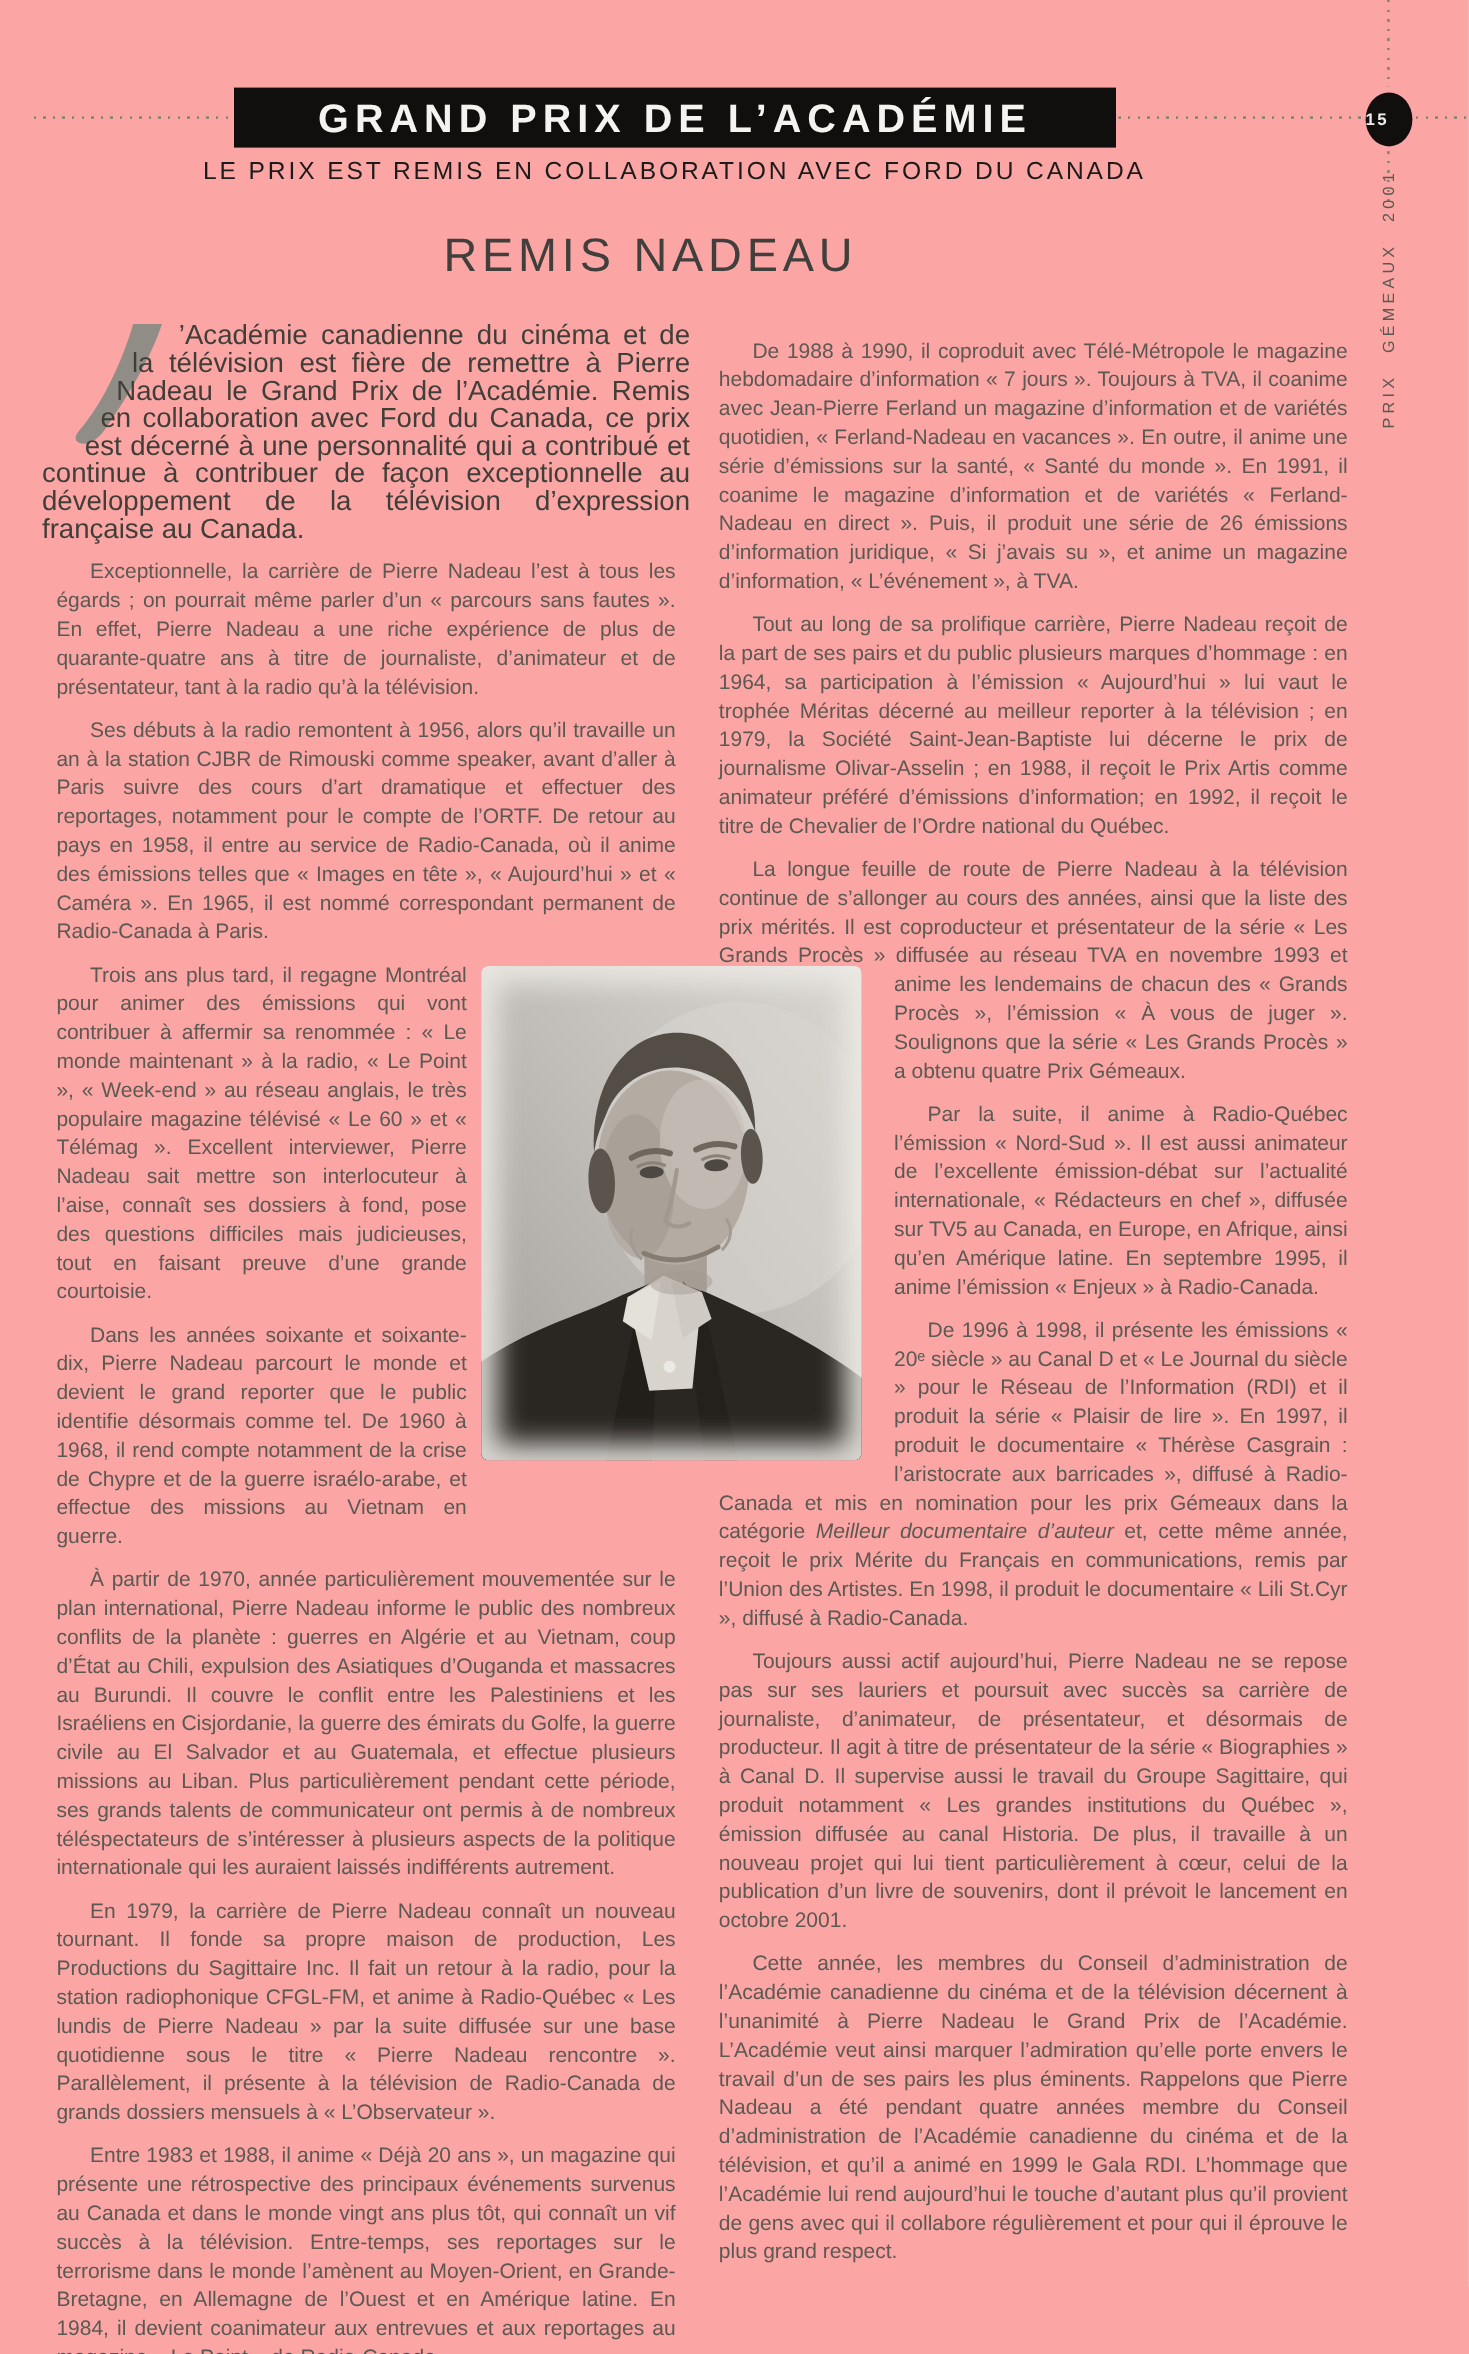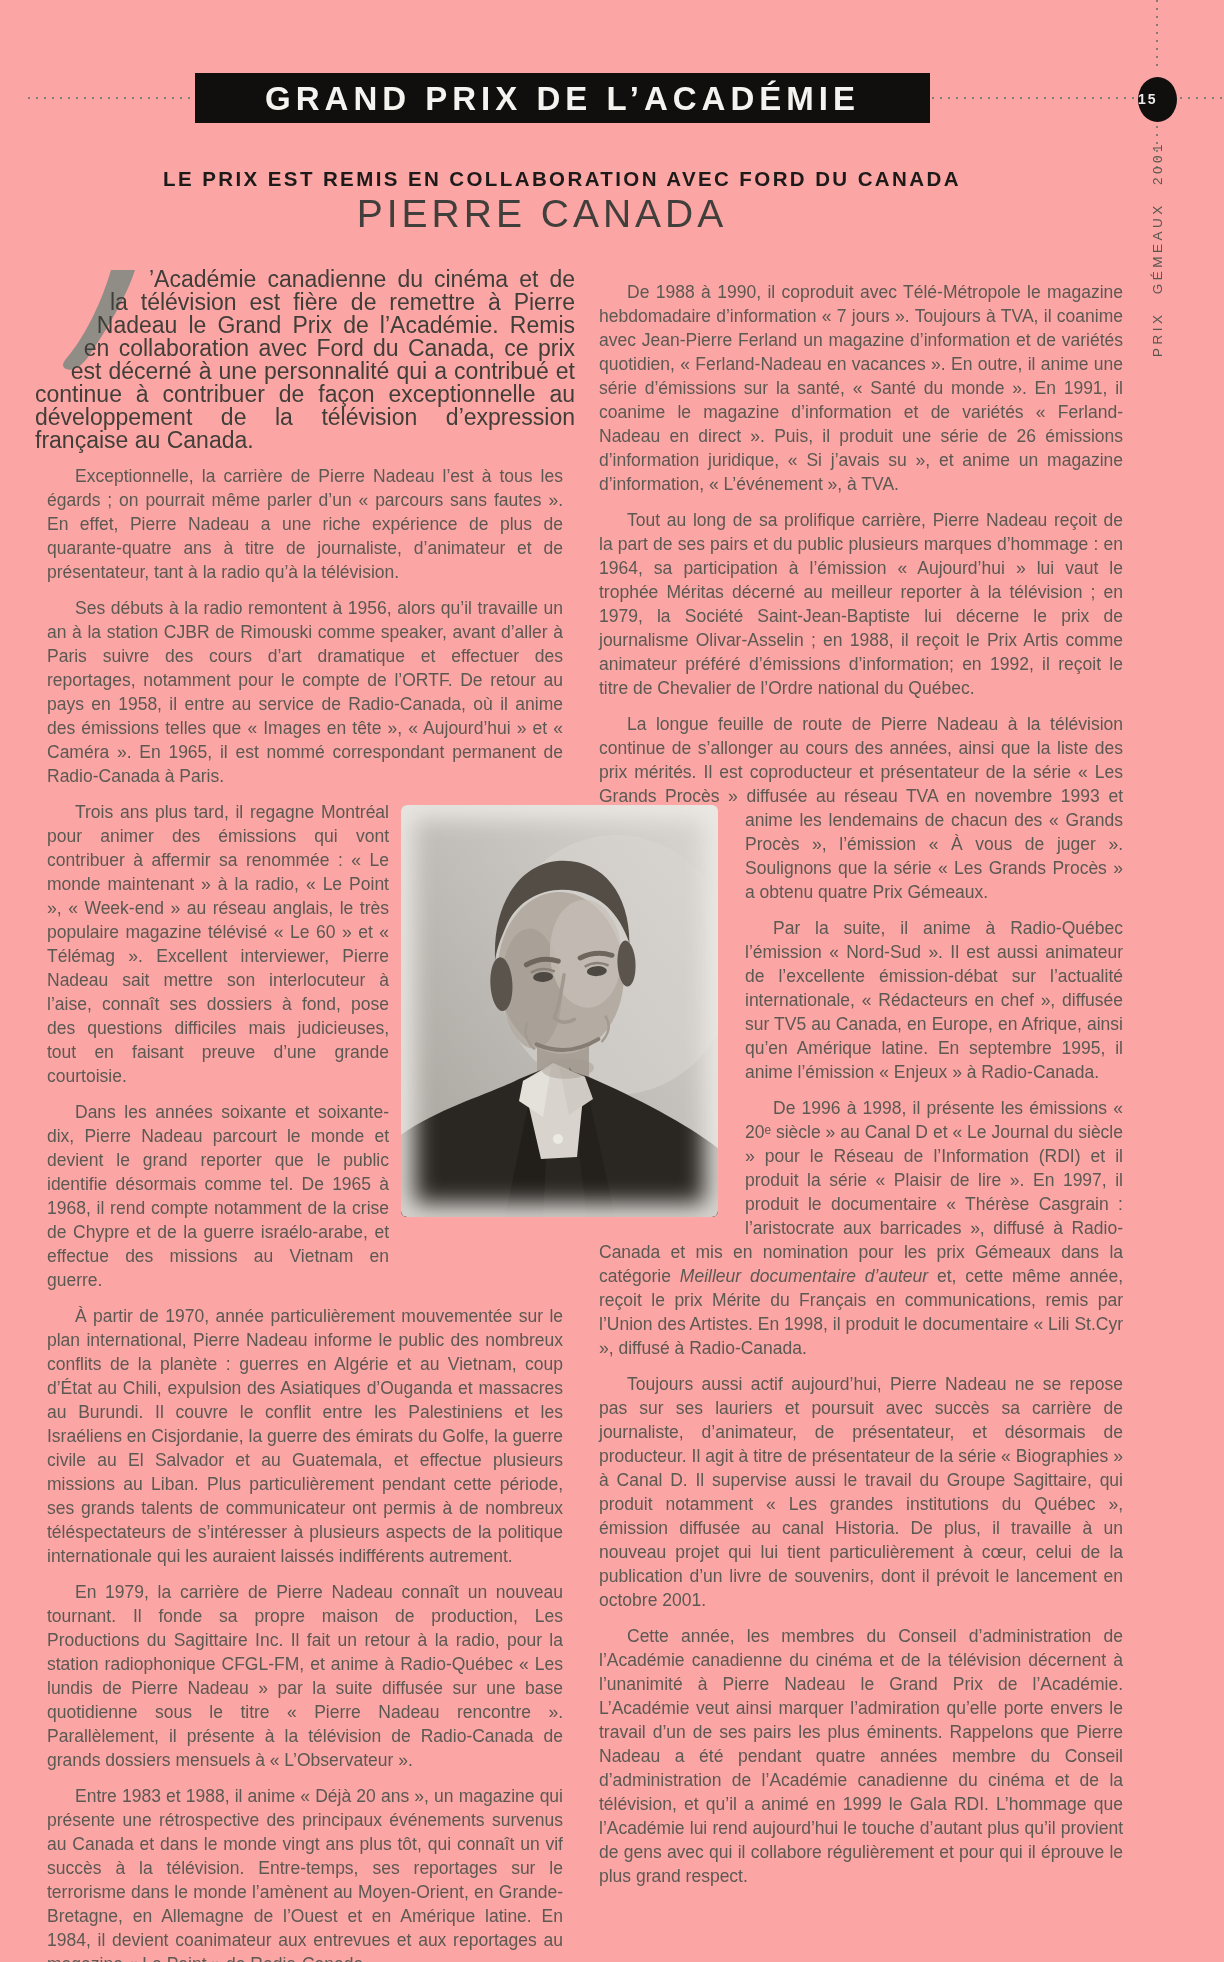--- a/index.html
+++ b/index.html
@@ -21,22 +21,22 @@
   .vdots-mid{left:1156px;top:126px;height:44px;}
   
   .banner{
     position:absolute;left:195px;top:73px;width:735px;height:50px;
     background:#100f0d;color:#f4f3ef;
     font-weight:bold;font-size:33px;letter-spacing:5px;
     line-height:51px;text-align:center;white-space:nowrap;
   }
   .subtitle{
     position:absolute;left:60px;top:131px;width:1004px;
-    text-align:center;color:#1c1b19;font-weight:bold;
-    font-size:20.5px;letter-spacing:2.4px;white-space:nowrap;margin-top:36px;
+    text-align:center;color:#1c1b19;font-weight:normal;
+    font-size:20.5px;letter-spacing:2.4px;white-space:nowrap;
   }
   .article-title{
     position:absolute;left:292px;top:192px;width:500px;
     text-align:center;color:#403f3b;
     font-size:39px;letter-spacing:4px;font-weight:400;white-space:nowrap;
   }
   
   .badge{
     position:absolute;left:1138px;top:77px;width:39px;height:45px;
     background:#100f0d;border-radius:50%;
@@ -90,21 +90,21 @@
 <div class="page">
 
   <div class="hdots hdots-left"></div>
   <div class="hdots hdots-mid"></div>
   <div class="hdots hdots-right"></div>
   <div class="vdots vdots-top"></div>
   <div class="vdots vdots-mid"></div>
 
   <div class="banner">GRAND PRIX DE L’ACADÉMIE</div>
   <div class="subtitle">LE PRIX EST REMIS EN COLLABORATION AVEC FORD DU CANADA</div>
-  <div class="article-title">PIERRE CANADA</div>
+  <div class="article-title">REMIS NADEAU</div>
   <div class="badge">15</div>
   <div class="side-label">PRIX GÉMEAUX 2001</div>
 
   <div class="photo" title="Portrait noir et blanc de Pierre Nadeau">
     <svg width="317" height="412" viewBox="0 0 317 412" xmlns="http://www.w3.org/2000/svg">
       <defs>
         <linearGradient id="bg" x1="0" y1="1" x2="1" y2="0">
           <stop offset="0" stop-color="#a5a19b"></stop>
           <stop offset="0.55" stop-color="#c3bfba"></stop>
           <stop offset="1" stop-color="#dad7d2"></stop>
@@ -155,21 +155,21 @@
   <div class="col col-left">
     <p class="lead">
       <span class="dropcap"><svg width="78" height="100" viewBox="0 0 78 100" xmlns="http://www.w3.org/2000/svg">
             <path d="M76 0 L52 0 C43 31 27 64 11 84 C5 91 1 96 7 99 C14 102 23 96 29 87 C47 61 67 28 76 0 Z" fill="#8f8d86"></path>
           </svg></span><span>’Académie canadienne du cinéma et de la télévision est fière de remettre à Pierre Nadeau le Grand Prix de l’Académie. Remis en collaboration avec Ford du Canada, ce prix est décerné à une personnalité qui a contribué et continue à contribuer de façon exceptionnelle au développement de la télévision d’expression française au Canada.</span>
     </p>
     <p>Exceptionnelle, la carrière de Pierre Nadeau l’est à tous les égards ; on pourrait même parler d’un « parcours sans fautes ». En effet, Pierre Nadeau a une riche expérience de plus de quarante-quatre ans à titre de journaliste, d’animateur et de présentateur, tant à la radio qu’à la télévision.</p>
     <p>Ses débuts à la radio remontent à 1956, alors qu’il travaille un an à la station CJBR de Rimouski comme speaker, avant d’aller à Paris suivre des cours d’art dramatique et effectuer des reportages, notamment pour le compte de l’ORTF. De retour au pays en 1958, il entre au service de Radio-Canada, où il anime des émissions telles que « Images en tête », « Aujourd’hui » et « Caméra ». En 1965, il est nommé correspondant permanent de Radio-Canada à Paris.</p>
     <div class="wrapR"></div>
     <p>Trois ans plus tard, il regagne Montréal pour animer des émissions qui vont contribuer à affermir sa renommée : « Le monde maintenant » à la radio, « Le Point », « Week-end » au réseau anglais, le très populaire magazine télévisé « Le 60 » et « Télémag ». Excellent interviewer, Pierre Nadeau sait mettre son interlocuteur à l’aise, connaît ses dossiers à fond, pose des questions difficiles mais judicieuses, tout en faisant preuve d’une grande courtoisie.</p>
-    <p>Dans les années soixante et soixante-dix, Pierre Nadeau parcourt le monde et devient le grand reporter que le public identifie désormais comme tel. De 1965 à 1968, il rend compte notamment de la crise de Chypre et de la guerre israélo-arabe, et effectue des missions au Vietnam en guerre.</p>
+    <p>Dans les années soixante et soixante-dix, Pierre Nadeau parcourt le monde et devient le grand reporter que le public identifie désormais comme tel. De 1960 à 1968, il rend compte notamment de la crise de Chypre et de la guerre israélo-arabe, et effectue des missions au Vietnam en guerre.</p>
     <p class="clearR">À partir de 1970, année particulièrement mouvementée sur le plan international, Pierre Nadeau informe le public des nombreux conflits de la planète : guerres en Algérie et au Vietnam, coup d’État au Chili, expulsion des Asiatiques d’Ouganda et massacres au Burundi. Il couvre le conflit entre les Palestiniens et les Israéliens en Cisjordanie, la guerre des émirats du Golfe, la guerre civile au El Salvador et au Guatemala, et effectue plusieurs missions au Liban. Plus particulièrement pendant cette période, ses grands talents de communicateur ont permis à de nombreux téléspectateurs de s’intéresser à plusieurs aspects de la politique internationale qui les auraient laissés indifférents autrement.</p>
     <p>En 1979, la carrière de Pierre Nadeau connaît un nouveau tournant. Il fonde sa propre maison de production, Les Productions du Sagittaire Inc. Il fait un retour à la radio, pour la station radiophonique CFGL-FM, et anime à Radio-Québec « Les lundis de Pierre Nadeau » par la suite diffusée sur une base quotidienne sous le titre « Pierre Nadeau rencontre ». Parallèlement, il présente à la télévision de Radio-Canada de grands dossiers mensuels à « L’Observateur ».</p>
     <p>Entre 1983 et 1988, il anime « Déjà 20 ans », un magazine qui présente une rétrospective des principaux événements survenus au Canada et dans le monde vingt ans plus tôt, qui connaît un vif succès à la télévision. Entre-temps, ses reportages sur le terrorisme dans le monde l’amènent au Moyen-Orient, en Grande-Bretagne, en Allemagne de l’Ouest et en Amérique latine. En 1984, il devient coanimateur aux entrevues et aux reportages au magazine « Le Point » de Radio-Canada.</p>
   </div>
 
   <div class="col col-right">
     <p>De 1988 à 1990, il coproduit avec Télé-Métropole le magazine hebdomadaire d’information « 7 jours ». Toujours à TVA, il coanime avec Jean-Pierre Ferland un magazine d’information et de variétés quotidien, « Ferland-Nadeau en vacances ». En outre, il anime une série d’émissions sur la santé, « Santé du monde ». En 1991, il coanime le magazine d’information et de variétés « Ferland-Nadeau en direct ». Puis, il produit une série de 26 émissions d’information juridique, « Si j’avais su », et anime un magazine d’information, « L’événement », à TVA.</p>
     <p>Tout au long de sa prolifique carrière, Pierre Nadeau reçoit de la part de ses pairs et du public plusieurs marques d’hommage : en 1964, sa participation à l’émission « Aujourd’hui » lui vaut le trophée Méritas décerné au meilleur reporter à la télévision ; en 1979, la Société Saint-Jean-Baptiste lui décerne le prix de journalisme Olivar-Asselin ; en 1988, il reçoit le Prix Artis comme animateur préféré d’émissions d’information; en 1992, il reçoit le titre de Chevalier de l’Ordre national du Québec.</p>
     <p><span>La longue feuille de route de Pierre Nadeau à la télévision continue de s’allonger au cours des années, ainsi que la liste des prix mérités. Il est coproducteur et présentateur de la série « Les Grands Procès » diffusée au réseau TVA en novembre </span><span class="wrapL"></span><span>1993 et anime les lendemains de chacun des « Grands Procès », l’émission « À vous de juger ». Soulignons que la série « Les Grands Procès » a obtenu quatre Prix Gémeaux.</span></p>
     <p>Par la suite, il anime à Radio-Québec l’émission « Nord-Sud ». Il est aussi animateur de l’excellente émission-débat sur l’actualité internationale, « Rédacteurs en chef », diffusée sur TV5 au Canada, en Europe, en Afrique, ainsi qu’en Amérique latine. En septembre 1995, il anime l’émission « Enjeux » à Radio-Canada.</p>

